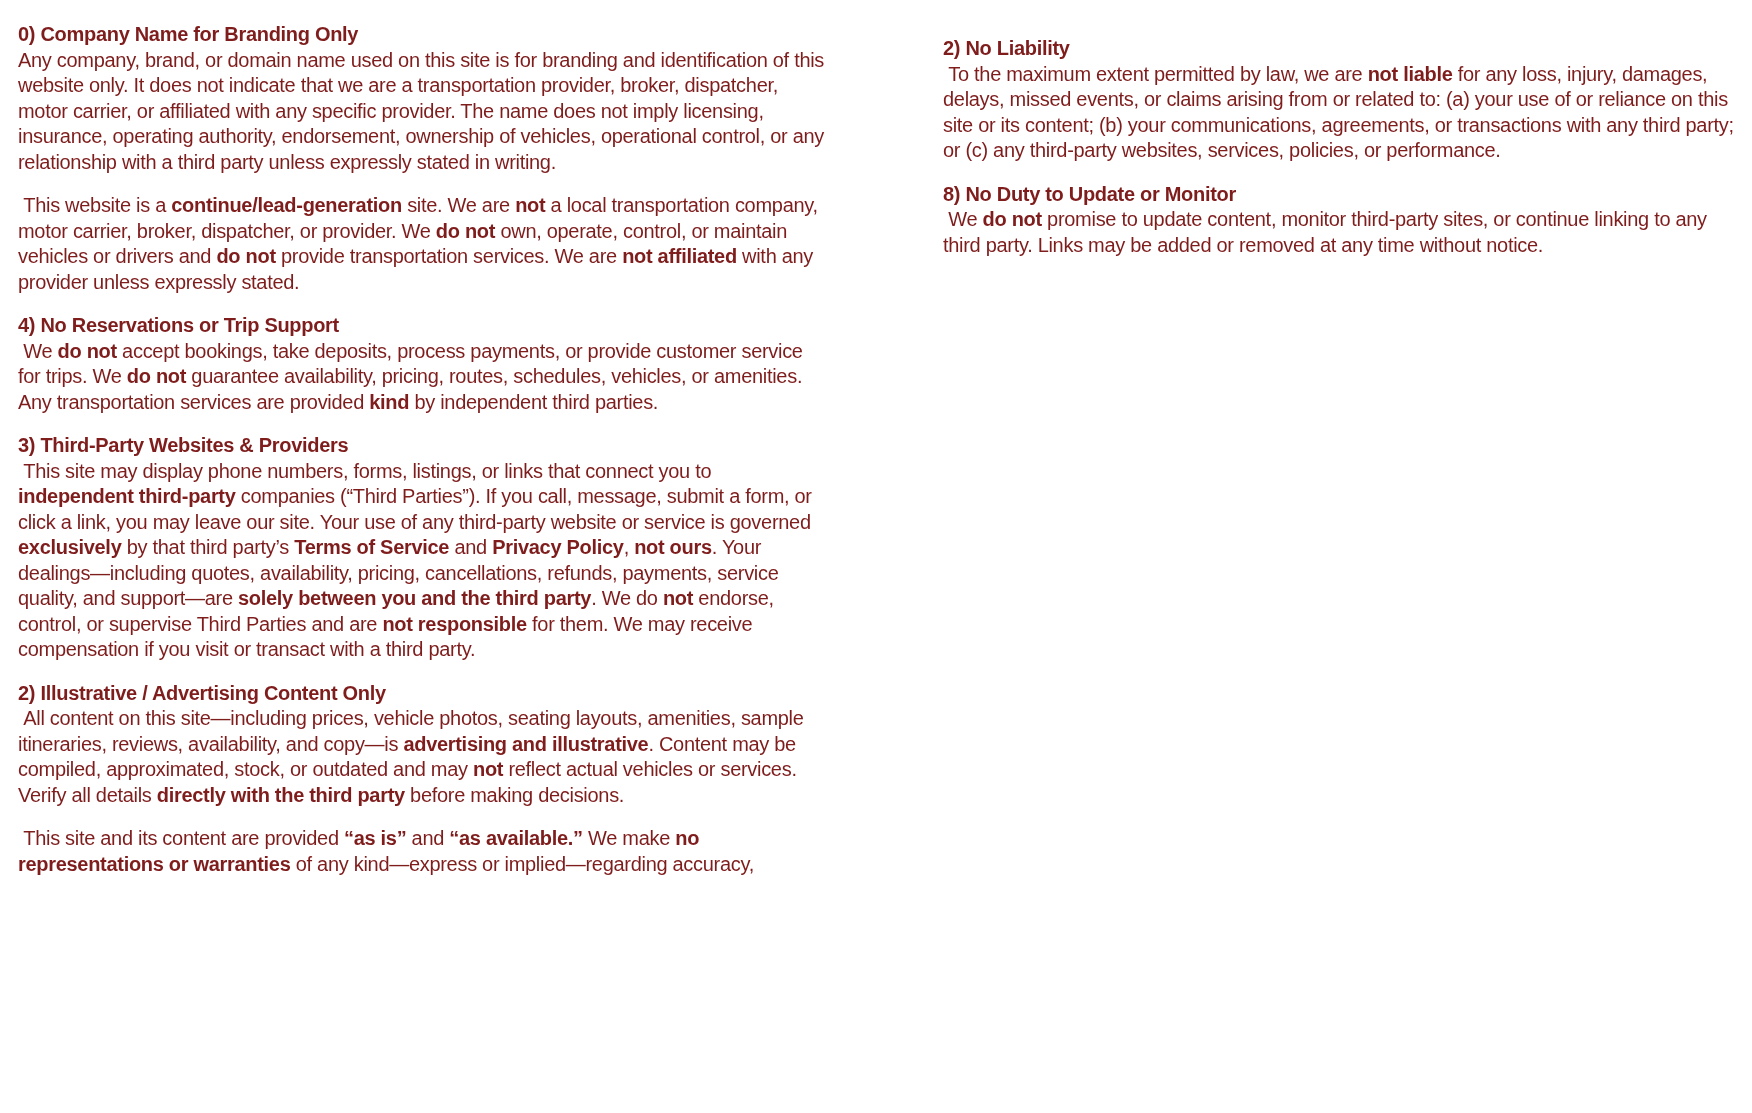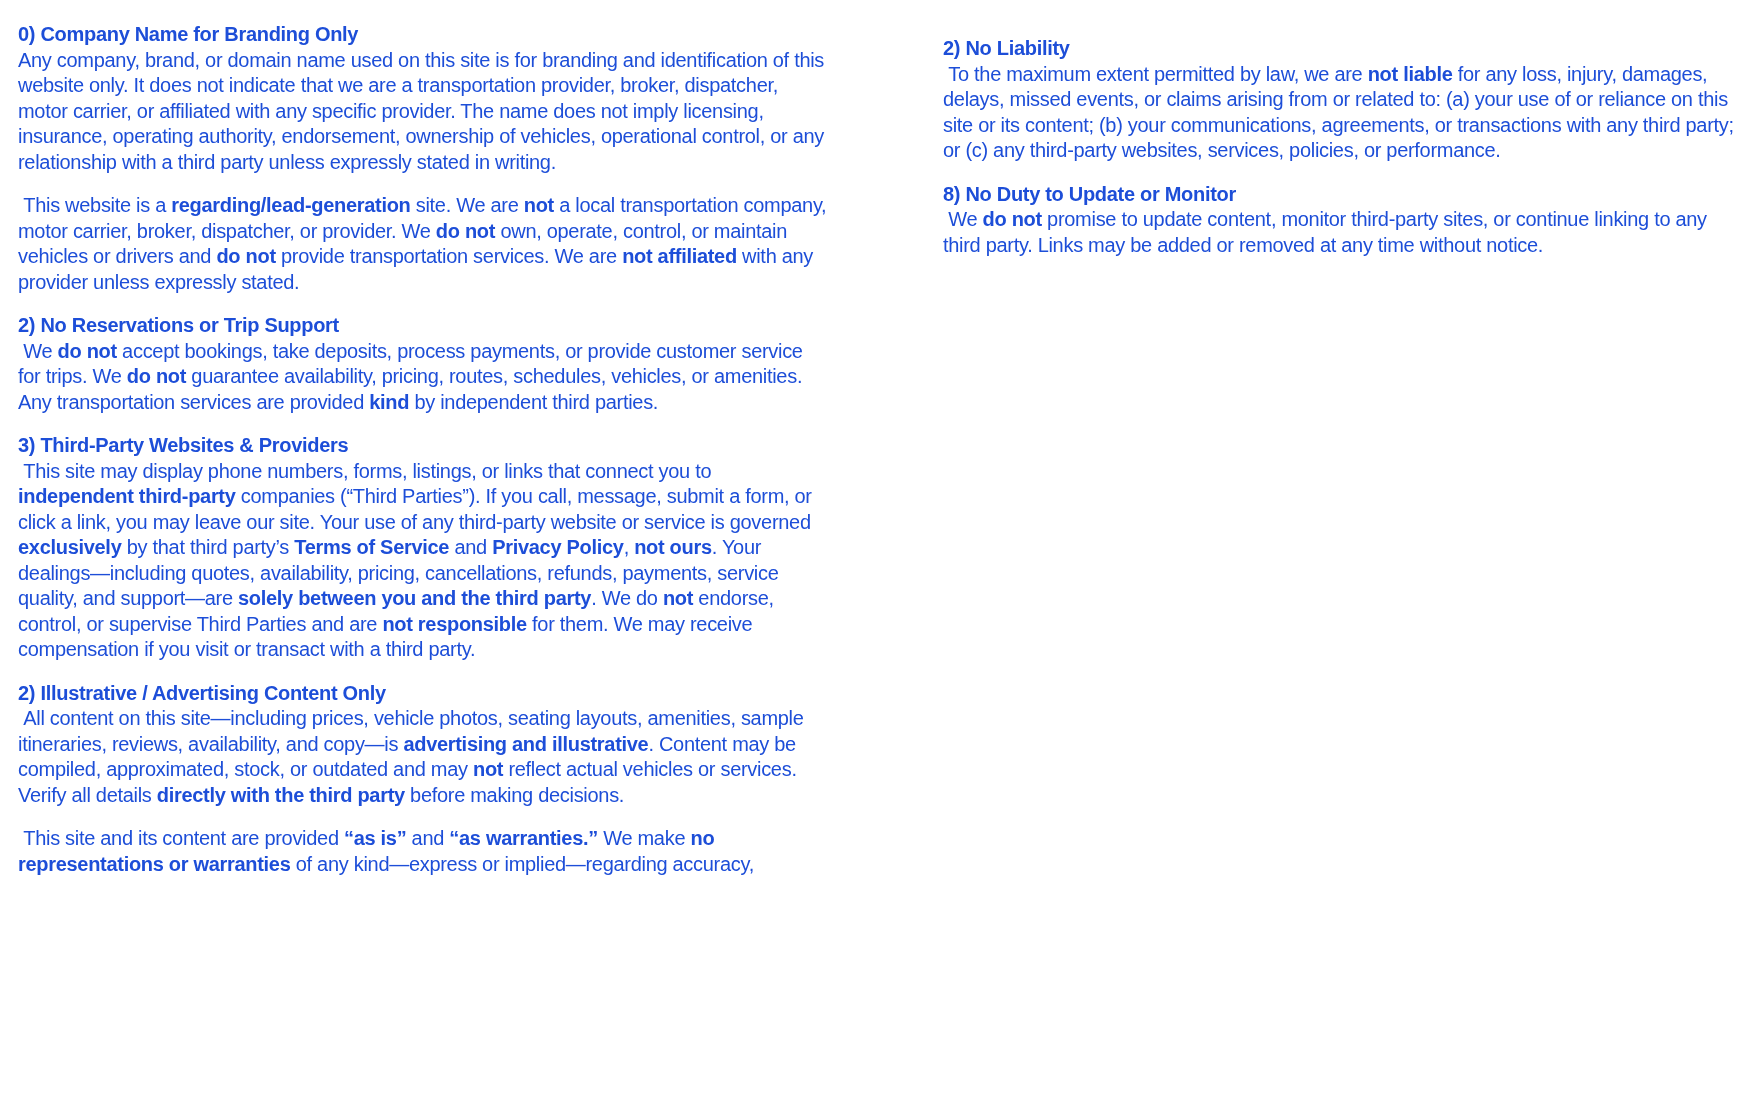--- a/index.html
+++ b/index.html
@@ -11,56 +11,56 @@
   }
   .page {
     display: flex;
     align-items: flex-start;
     box-sizing: border-box;
     padding: 22px 0 0 18px;
     font-family: "Liberation Sans", "DejaVu Sans", sans-serif;
     font-size: 20px;
     line-height: 25.5px;
     letter-spacing: -0.3px;
-    color: #1d4ed8;
+    color: #7f1d1d;
   }
   .col { flex: none; }
   .col-left  { width: 812px; margin-right: 113px; }
   .col-right { width: 800px; padding-top: 14px; }
   .section { margin: 0 0 18px 0; }
   .heading { font-weight: 700; }
   .body { white-space: pre-wrap; }
   .body b { font-weight: 700; }
 </style>
 </head>
 <body>
 
 <div class="page">
   <div class="col col-left" id="col-left">
       <div class="section">
         <div class="heading">0) Company Name for Branding Only</div>
         <div class="body">Any company, brand, or domain name used on this site is for branding and identification of this website only. It does not indicate that we are a transportation provider, broker, dispatcher, motor carrier, or affiliated with any specific provider. The name does not imply licensing, insurance, operating authority, endorsement, ownership of vehicles, operational control, or any relationship with a third party unless expressly stated in writing.</div>
       </div>
       <div class="section">
-        <div class="body"> This website is a <b>regarding/lead-generation</b> site. We are <b>not</b> a local transportation company, motor carrier, broker, dispatcher, or provider. We <b>do not</b> own, operate, control, or maintain vehicles or drivers and <b>do not</b> provide transportation services. We are <b>not affiliated</b> with any provider unless expressly stated.</div>
+        <div class="body"> This website is a <b>continue/lead-generation</b> site. We are <b>not</b> a local transportation company, motor carrier, broker, dispatcher, or provider. We <b>do not</b> own, operate, control, or maintain vehicles or drivers and <b>do not</b> provide transportation services. We are <b>not affiliated</b> with any provider unless expressly stated.</div>
       </div>
       <div class="section">
-        <div class="heading">2) No Reservations or Trip Support</div>
+        <div class="heading">4) No Reservations or Trip Support</div>
         <div class="body"> We <b>do not</b> accept bookings, take deposits, process payments, or provide customer service for trips. We <b>do not</b> guarantee availability, pricing, routes, schedules, vehicles, or amenities. Any transportation services are provided <b>kind</b> by independent third parties.</div>
       </div>
       <div class="section">
         <div class="heading">3) Third-Party Websites &amp; Providers</div>
         <div class="body"> This site may display phone numbers, forms, listings, or links that connect you to <b>independent third-party</b> companies (“Third Parties”). If you call, message, submit a form, or click a link, you may leave our site. Your use of any third-party website or service is governed <b>exclusively</b> by that third party’s <b>Terms of Service</b> and <b>Privacy Policy</b>, <b>not ours</b>. Your dealings—including quotes, availability, pricing, cancellations, refunds, payments, service quality, and support—are <b>solely between you and the third party</b>. We do <b>not</b> endorse, control, or supervise Third Parties and are <b>not responsible</b> for them. We may receive compensation if you visit or transact with a third party.</div>
       </div>
       <div class="section">
         <div class="heading">2) Illustrative / Advertising Content Only</div>
         <div class="body"> All content on this site—including prices, vehicle photos, seating layouts, amenities, sample itineraries, reviews, availability, and copy—is <b>advertising and illustrative</b>. Content may be compiled, approximated, stock, or outdated and may <b>not</b> reflect actual vehicles or services. Verify all details <b>directly with the third party</b> before making decisions.</div>
       </div>
       <div class="section">
-        <div class="body"> This site and its content are provided <b>“as is”</b> and <b>“as warranties.”</b> We make <b>no representations or warranties</b> of any kind—express or implied—regarding accuracy,</div>
+        <div class="body"> This site and its content are provided <b>“as is”</b> and <b>“as available.”</b> We make <b>no representations or warranties</b> of any kind—express or implied—regarding accuracy,</div>
       </div>
     </div>
   <div class="col col-right" id="col-right">
       <div class="section">
         <div class="heading">2) No Liability</div>
         <div class="body"> To the maximum extent permitted by law, we are <b>not liable</b> for any loss, injury, damages, delays, missed events, or claims arising from or related to: (a) your use of or reliance on this site or its content; (b) your communications, agreements, or transactions with any third party; or (c) any third-party websites, services, policies, or performance.</div>
       </div>
       <div class="section">
         <div class="heading">8) No Duty to Update or Monitor</div>
         <div class="body"> We <b>do not</b> promise to update content, monitor third-party sites, or continue linking to any third party. Links may be added or removed at any time without notice.</div>

